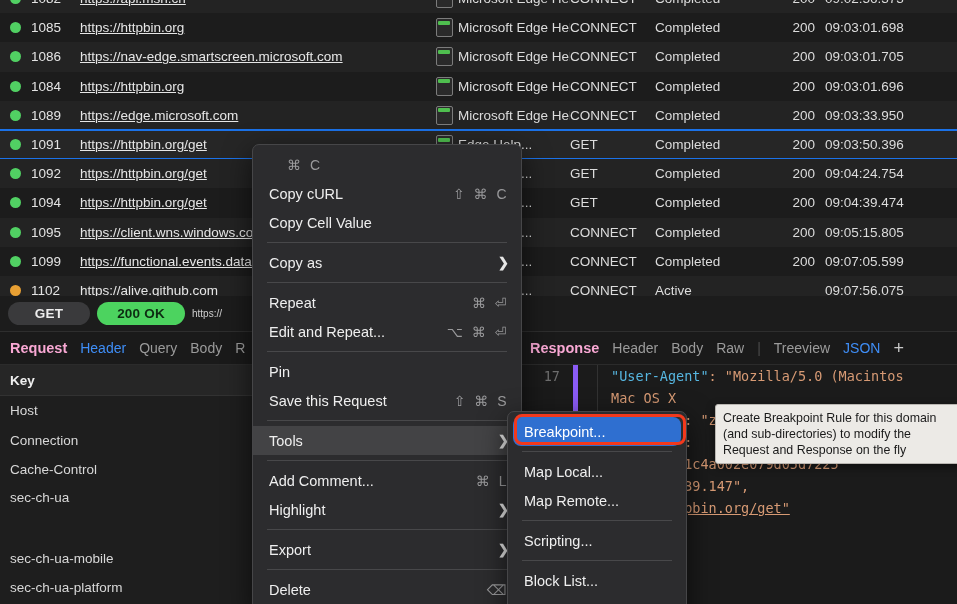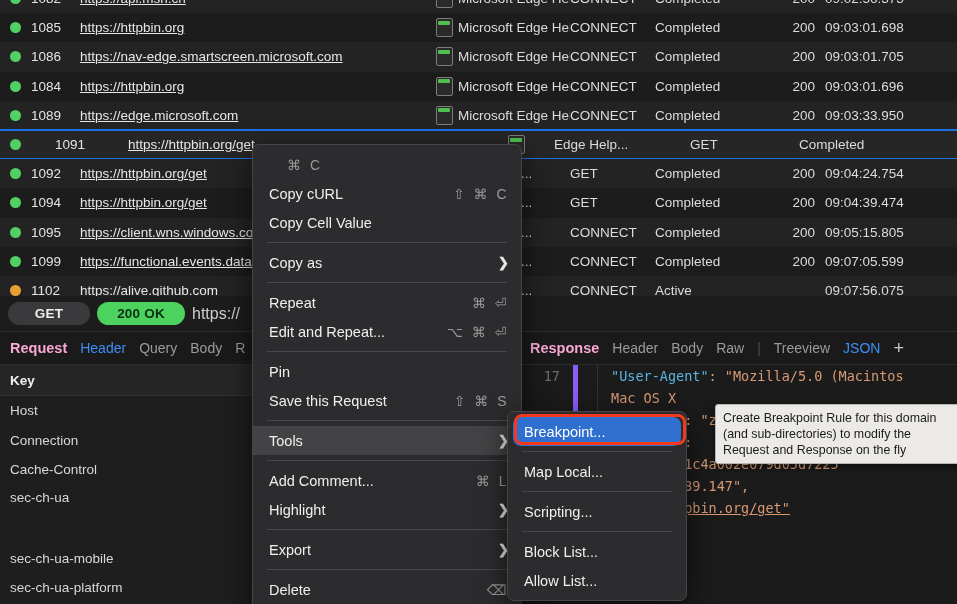--- a/index.html
+++ b/index.html
@@ -12,21 +12,21 @@
   #app{ position:relative; width:957px; height:604px; overflow:hidden; background:#202020; }
 
   
   .table-wrap{ position:absolute; left:0; top:0; width:957px; height:296px; overflow:hidden; background:#1e1e1e; }
   .row{
     position:relative; display:flex; align-items:center;
     height:29.2px; font-size:13.5px; color:#dcdcdc; white-space:nowrap;
   }
   .row.odd{ background:#232323; }
   .row.even{ background:#1c1c1c; }
-  .row.selected{ background:#262626;gap:24px; }
+  .row.selected{ background:#262626; }
   .row.selected:before, .row.selected:after{
     content:""; position:absolute; left:0; right:0; height:2px; background:#1b72e8;
   }
   .row.selected:before{ top:-1px; }
   .row.selected:after{ bottom:-1px; }
   .c-dot{ width:31px; display:flex; justify-content:center; align-items:center; flex:none; }
   .dot{ width:11px; height:11px; border-radius:50%; background:#51d063; display:block; }
   .dot.amber{ background:#e8a033; }
   .c-id{ width:49px; flex:none; text-align:left; font-size:13.5px; color:#e3e3e3; }
   .c-url{ width:350px; flex:none; overflow:hidden; text-overflow:clip; font-size:13.5px; color:#e6e6e6;text-decoration:underline; }
@@ -50,21 +50,21 @@
     position:absolute; left:0; top:296px; width:957px; height:36px;
     background:#1c1c1c; display:flex; align-items:center; padding:0 8px; gap:7px;
     border-bottom:1px solid #2e2e2e;
   }
   .pill{
     height:23px; border-radius:12px; display:flex; align-items:center; justify-content:center;
     font-size:13.5px; font-weight:bold; letter-spacing:.2px;
   }
   .pill.method{ min-width:82px; background:#3a3a3c; color:#ededed; }
   .pill.status{ min-width:88px; background:#4cd35f; color:#0d2c12; }
-  .urltext{ font-size:16px; color:#cfcfcf; overflow:hidden; white-space:nowrap; }
+  .urltext{ font-size:10px; color:#cfcfcf; overflow:hidden; white-space:nowrap; }
 
   
   .bottom{ position:absolute; left:0; top:332px; width:957px; height:272px; display:flex; }
   .pane{ position:relative; height:272px; overflow:hidden; background:#1e1e1e; }
   .pane.left{ width:520px; border-right:1px solid #000; }
   .pane.right{ width:437px; }
   .tabbar{
     height:33px; display:flex; align-items:center; gap:13px; padding:0 10px;
     background:#1a1a1a; border-bottom:1px solid #2b2b2b; white-space:nowrap; overflow:hidden;
   }
@@ -422,20 +422,23 @@
     </div>
 
   <div class="menu" id="submenu">
       <div class="mi sel">
         <span class="lbl">Breakpoint...</span>
       </div>
       <div class="msep"></div>
       <div class="mi">
         <span class="lbl">Map Local...</span>
       </div>
+      <div class="mi">
+        <span class="lbl">Map Remote...</span>
+      </div>
       <div class="msep"></div>
       <div class="mi">
         <span class="lbl">Scripting...</span>
       </div>
       <div class="msep"></div>
       <div class="mi">
         <span class="lbl">Block List...</span>
       </div>
       <div class="mi">
         <span class="lbl">Allow List...</span>

